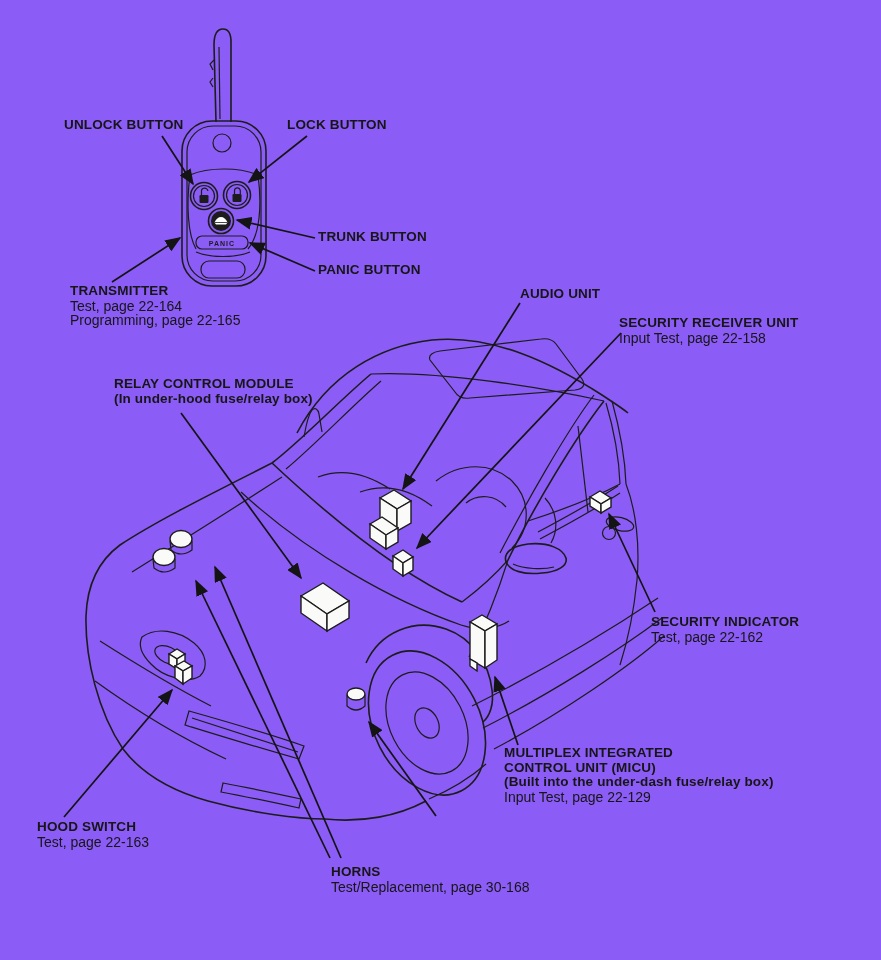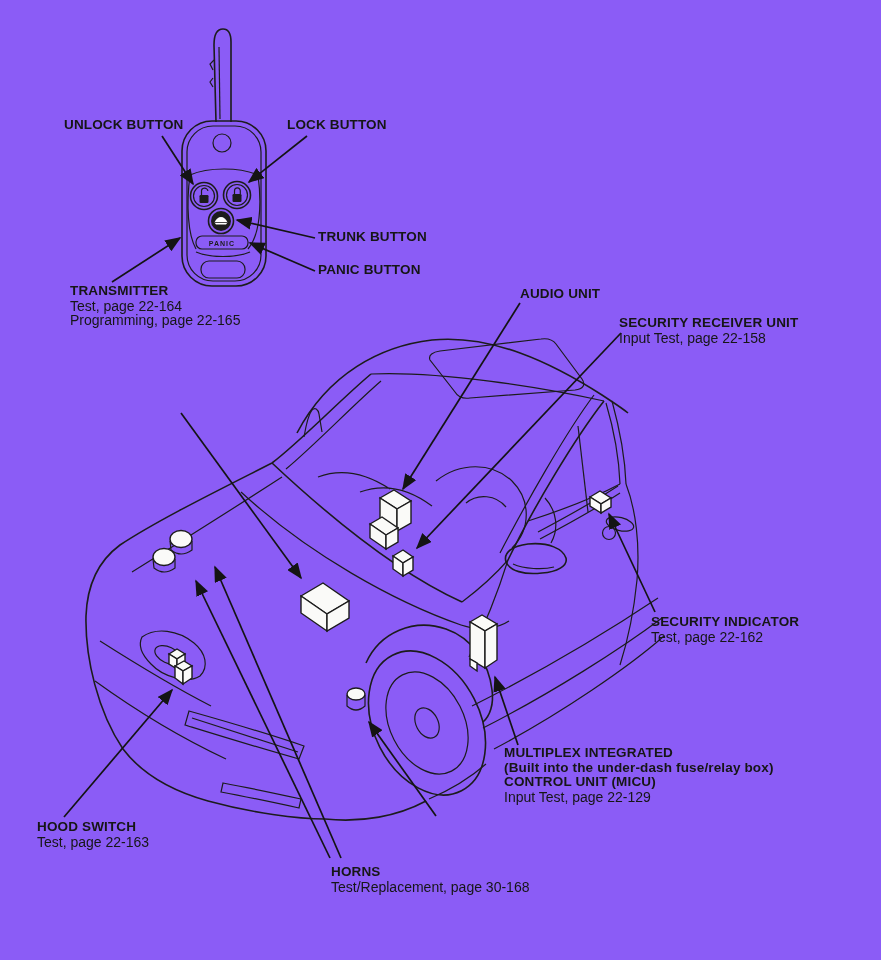--- a/index.html
+++ b/index.html
@@ -262,30 +262,34 @@
 
 <div class="lbl" style="left:520px;top:287px">
   <div class="b">AUDIO UNIT</div>
 </div>
 
 <div class="lbl" style="left:619px;top:316px">
   <div class="b">SECURITY RECEIVER UNIT</div>
   <div class="r">Input Test, page 22-158</div>
 </div>
 
+<div class="lbl" style="left:114px;top:377px">
+  <div class="b">RELAY CONTROL MODULE</div>
+  <div class="b">(In under-hood fuse/relay box)</div>
+</div>
 
 <div class="lbl" style="left:651px;top:615px">
   <div class="b">SECURITY INDICATOR</div>
   <div class="r">Test, page 22-162</div>
 </div>
 
 <div class="lbl" style="left:504px;top:746px">
   <div class="b">MULTIPLEX INTEGRATED</div>
+  <div class="b">CONTROL UNIT (MICU)</div>
   <div class="b">(Built into the under-dash fuse/relay box)</div>
-  <div class="b">CONTROL UNIT (MICU)</div>
   <div class="r">Input Test, page 22-129</div>
 </div>
 
 <div class="lbl" style="left:37px;top:820px">
   <div class="b">HOOD SWITCH</div>
   <div class="r">Test, page 22-163</div>
 </div>
 
 
 <div class="lbl" style="left:331px;top:865px">

